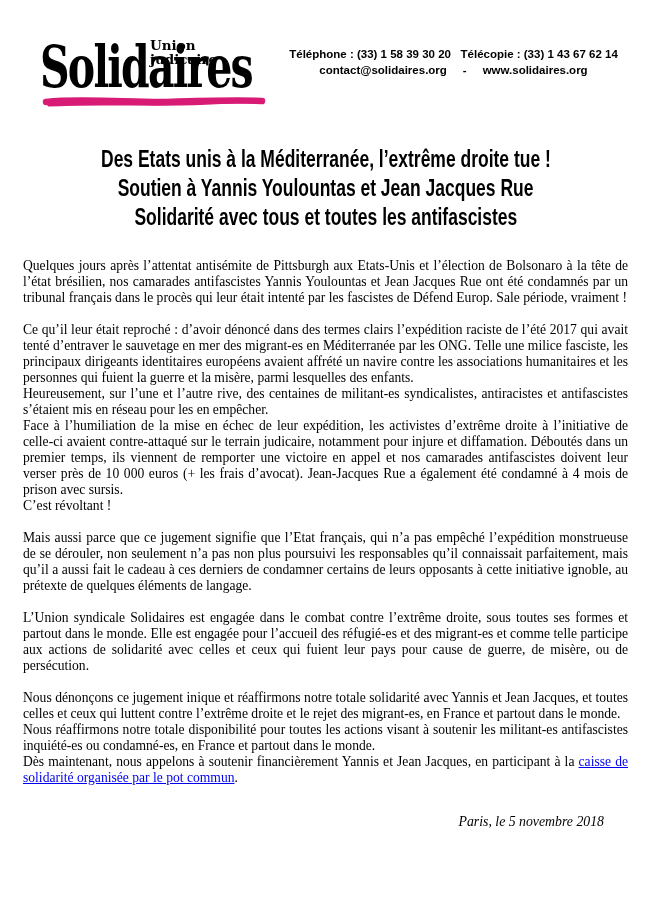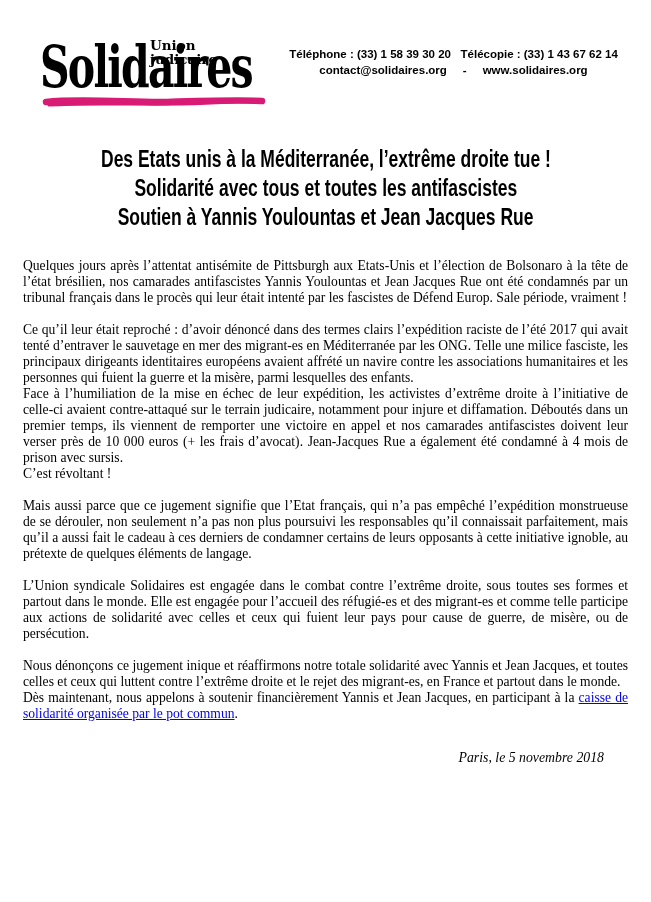--- a/index.html
+++ b/index.html
@@ -116,46 +116,48 @@
       </svg>
     </div>
     <div class="address">
       <div>Téléphone : (33) 1 58 39 30 20   Télécopie : (33) 1 43 67 62 14</div>
       <div>contact@solidaires.org     -     www.solidaires.org</div>
     </div>
   </div>
 
   <div class="title">
     <div class="t-line"><span>Des Etats unis à la Méditerranée, l’extrême droite tue !</span></div>
+    <div class="t-line"><span>Soutien à Yannis Youlountas et Jean Jacques Rue</span></div>
     <div class="t-line"><span>Solidarité avec tous et toutes les antifascistes</span></div>
-    <div class="t-line"><span>Soutien à Yannis Youlountas et Jean Jacques Rue</span></div>
   </div>
 
   <div class="body">
 
     <div class="block">
       <p>Quelques jours après l’attentat antisémite de Pittsburgh aux Etats-Unis et l’élection de Bolsonaro à la tête de l’état brésilien, nos camarades antifascistes Yannis Youlountas et Jean Jacques Rue ont été condamnés par un tribunal français dans le procès qui leur était intenté par les fascistes de Défend Europ. Sale période, vraiment !</p>
     </div>
 
     <div class="block">
       <p>Ce qu’il leur était reproché : d’avoir dénoncé dans des termes clairs l’expédition raciste de l’été 2017 qui avait  tenté d’entraver le sauvetage en mer des migrant-es en Méditerranée par les ONG. Telle une milice fasciste, les principaux dirigeants identitaires européens avaient affrété un navire contre les associations humanitaires et les personnes qui fuient la guerre et la misère, parmi lesquelles des enfants.</p>
+      <p>Heureusement, sur l’une et l’autre rive, des centaines de militant-es syndicalistes, antiracistes et antifascistes s’étaient mis en réseau pour les en empêcher.</p>
       <p>Face à l’humiliation de la mise en échec de leur expédition, les activistes d’extrême droite à l’initiative de celle-ci avaient contre-attaqué sur le terrain judicaire, notamment pour injure et diffamation. Déboutés dans un premier temps, ils viennent de remporter une victoire en appel et nos camarades antifascistes doivent leur verser près de 10 000 euros (+ les frais d’avocat). Jean-Jacques Rue a également été condamné à 4 mois de prison avec sursis.</p>
       <p>C’est révoltant !</p>
     </div>
 
     <div class="block">
       <p>Mais aussi parce que ce jugement signifie que l’Etat français, qui n’a pas empêché l’expédition monstrueuse de se dérouler, non seulement n’a pas non plus poursuivi les responsables qu’il connaissait parfaitement, mais qu’il a aussi fait le cadeau à ces derniers de condamner certains de leurs opposants à cette initiative ignoble, au prétexte de quelques éléments de langage.</p>
     </div>
 
     <div class="block">
       <p>L’Union syndicale Solidaires est engagée dans le combat contre l’extrême droite, sous toutes ses formes et partout dans le monde. Elle est engagée pour l’accueil des réfugié-es et des migrant-es et comme telle participe aux actions de solidarité avec celles et ceux qui fuient leur pays pour cause de guerre, de misère, ou de persécution.</p>
     </div>
 
     <div class="block">
       <p>Nous dénonçons ce jugement inique et réaffirmons notre totale solidarité avec Yannis et Jean Jacques, et toutes celles et ceux qui luttent contre l’extrême droite et le rejet des migrant-es, en France et partout dans le monde.</p>
+      <p>Nous réaffirmons notre totale disponibilité pour toutes les actions visant à soutenir les militant-es antifascistes inquiété-es ou condamné-es, en France et partout dans le monde.</p>
       <p>
         <span>Dès maintenant, nous appelons à soutenir financièrement Yannis et Jean Jacques, en participant à la </span><a class="doclink">caisse de solidarité organisée par le pot commun</a><span class="after-link">.</span>
       </p>
     </div>
 
     <div class="dateline">Paris, le 5 novembre 2018</div>
 
   </div>
 
 </div>

